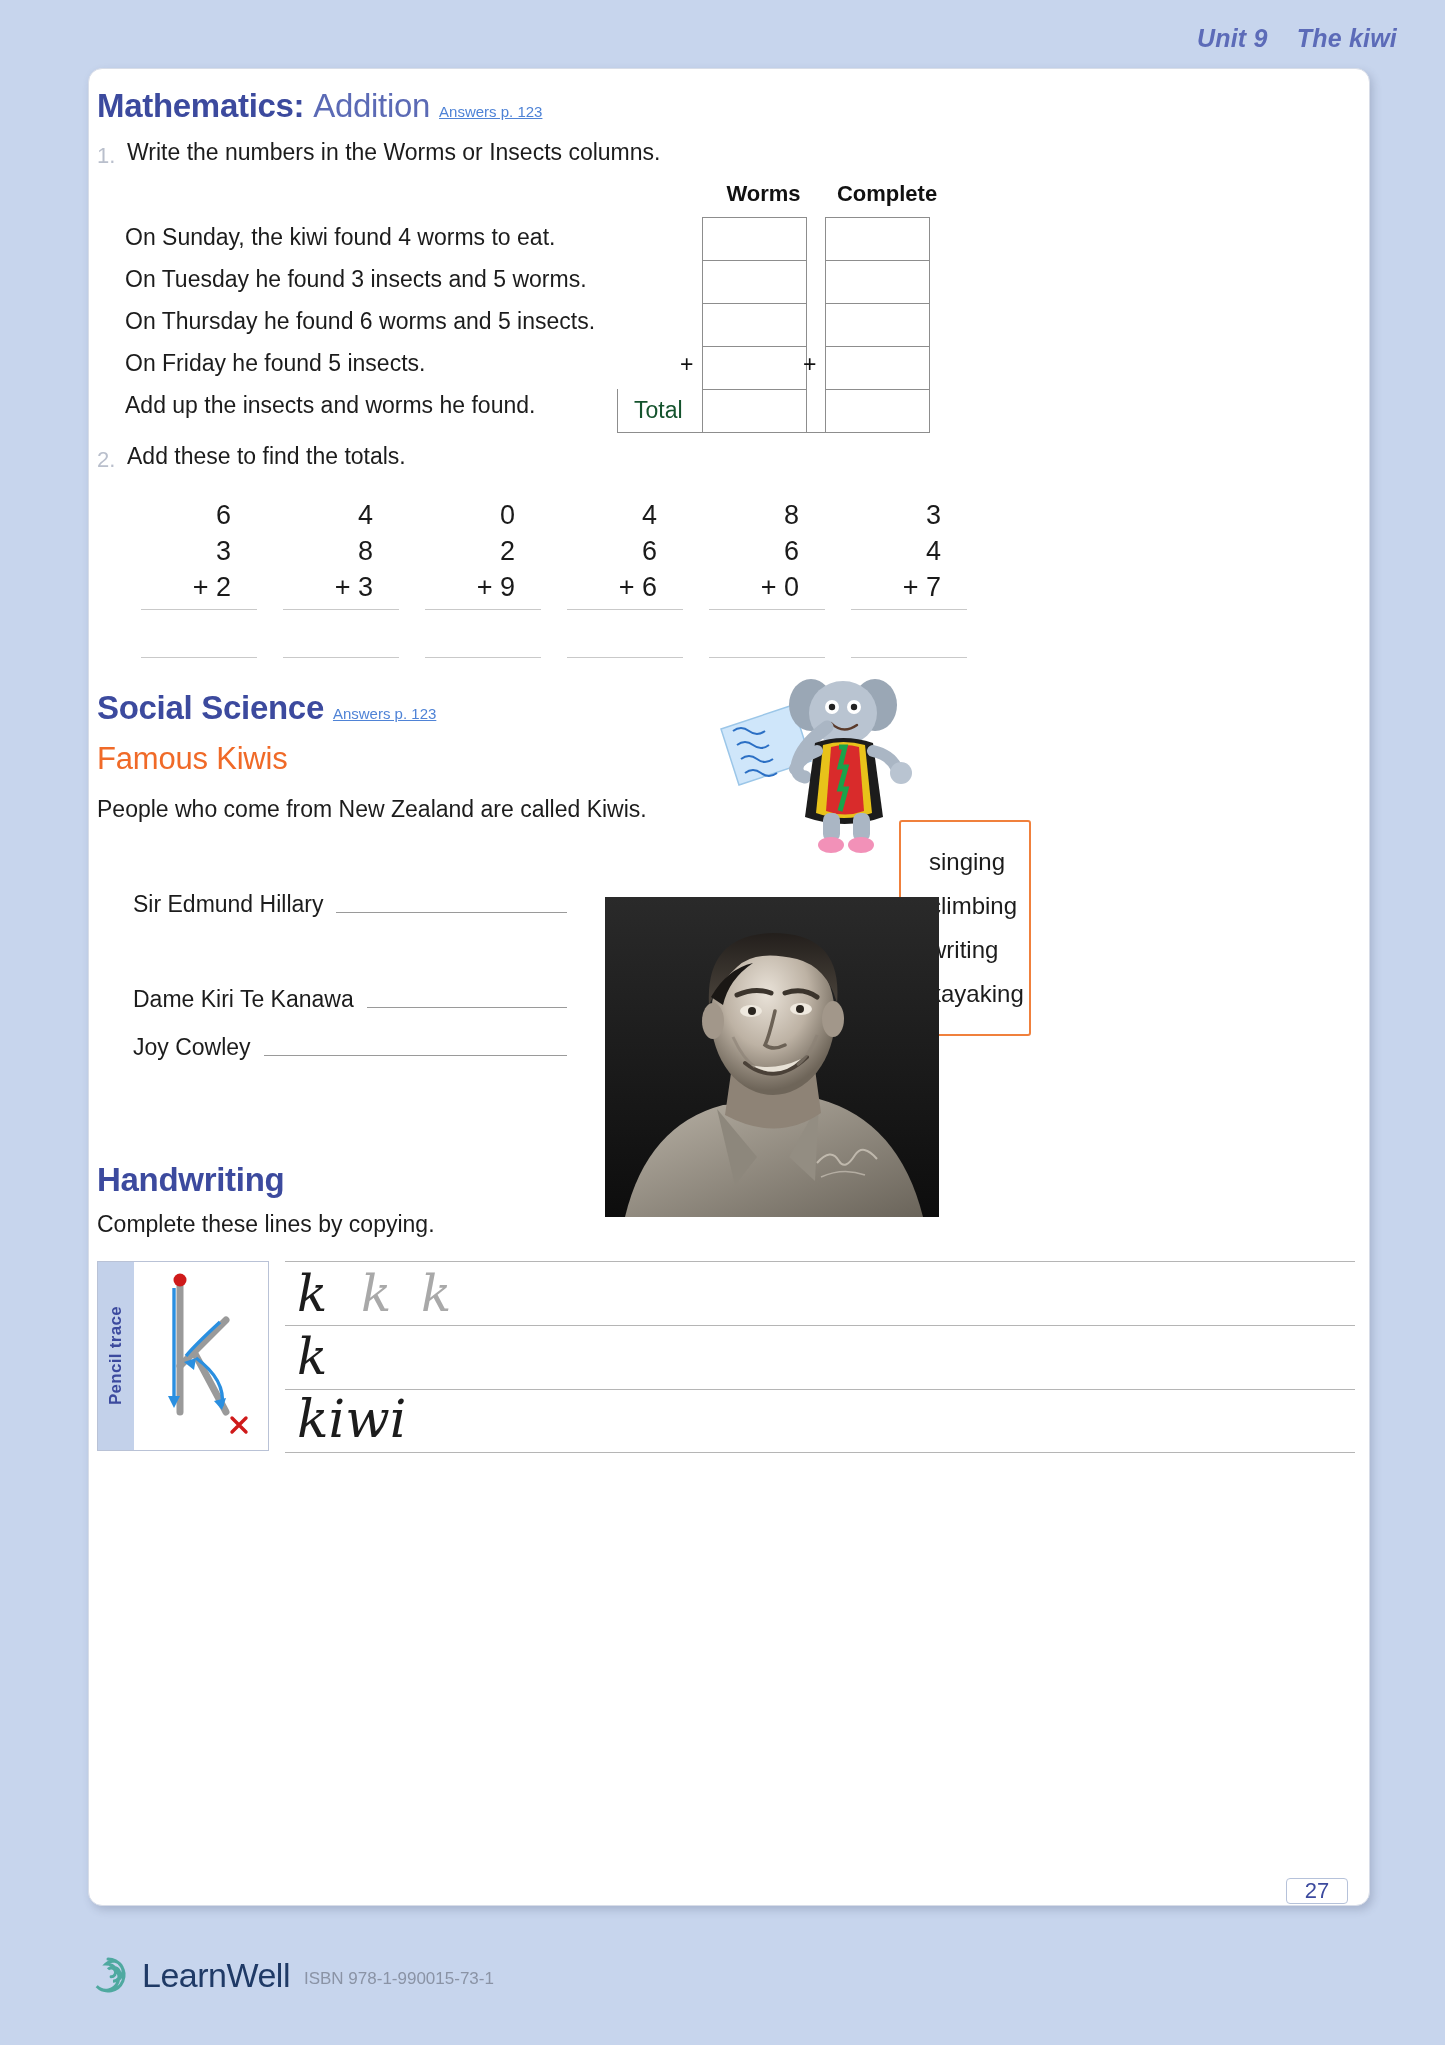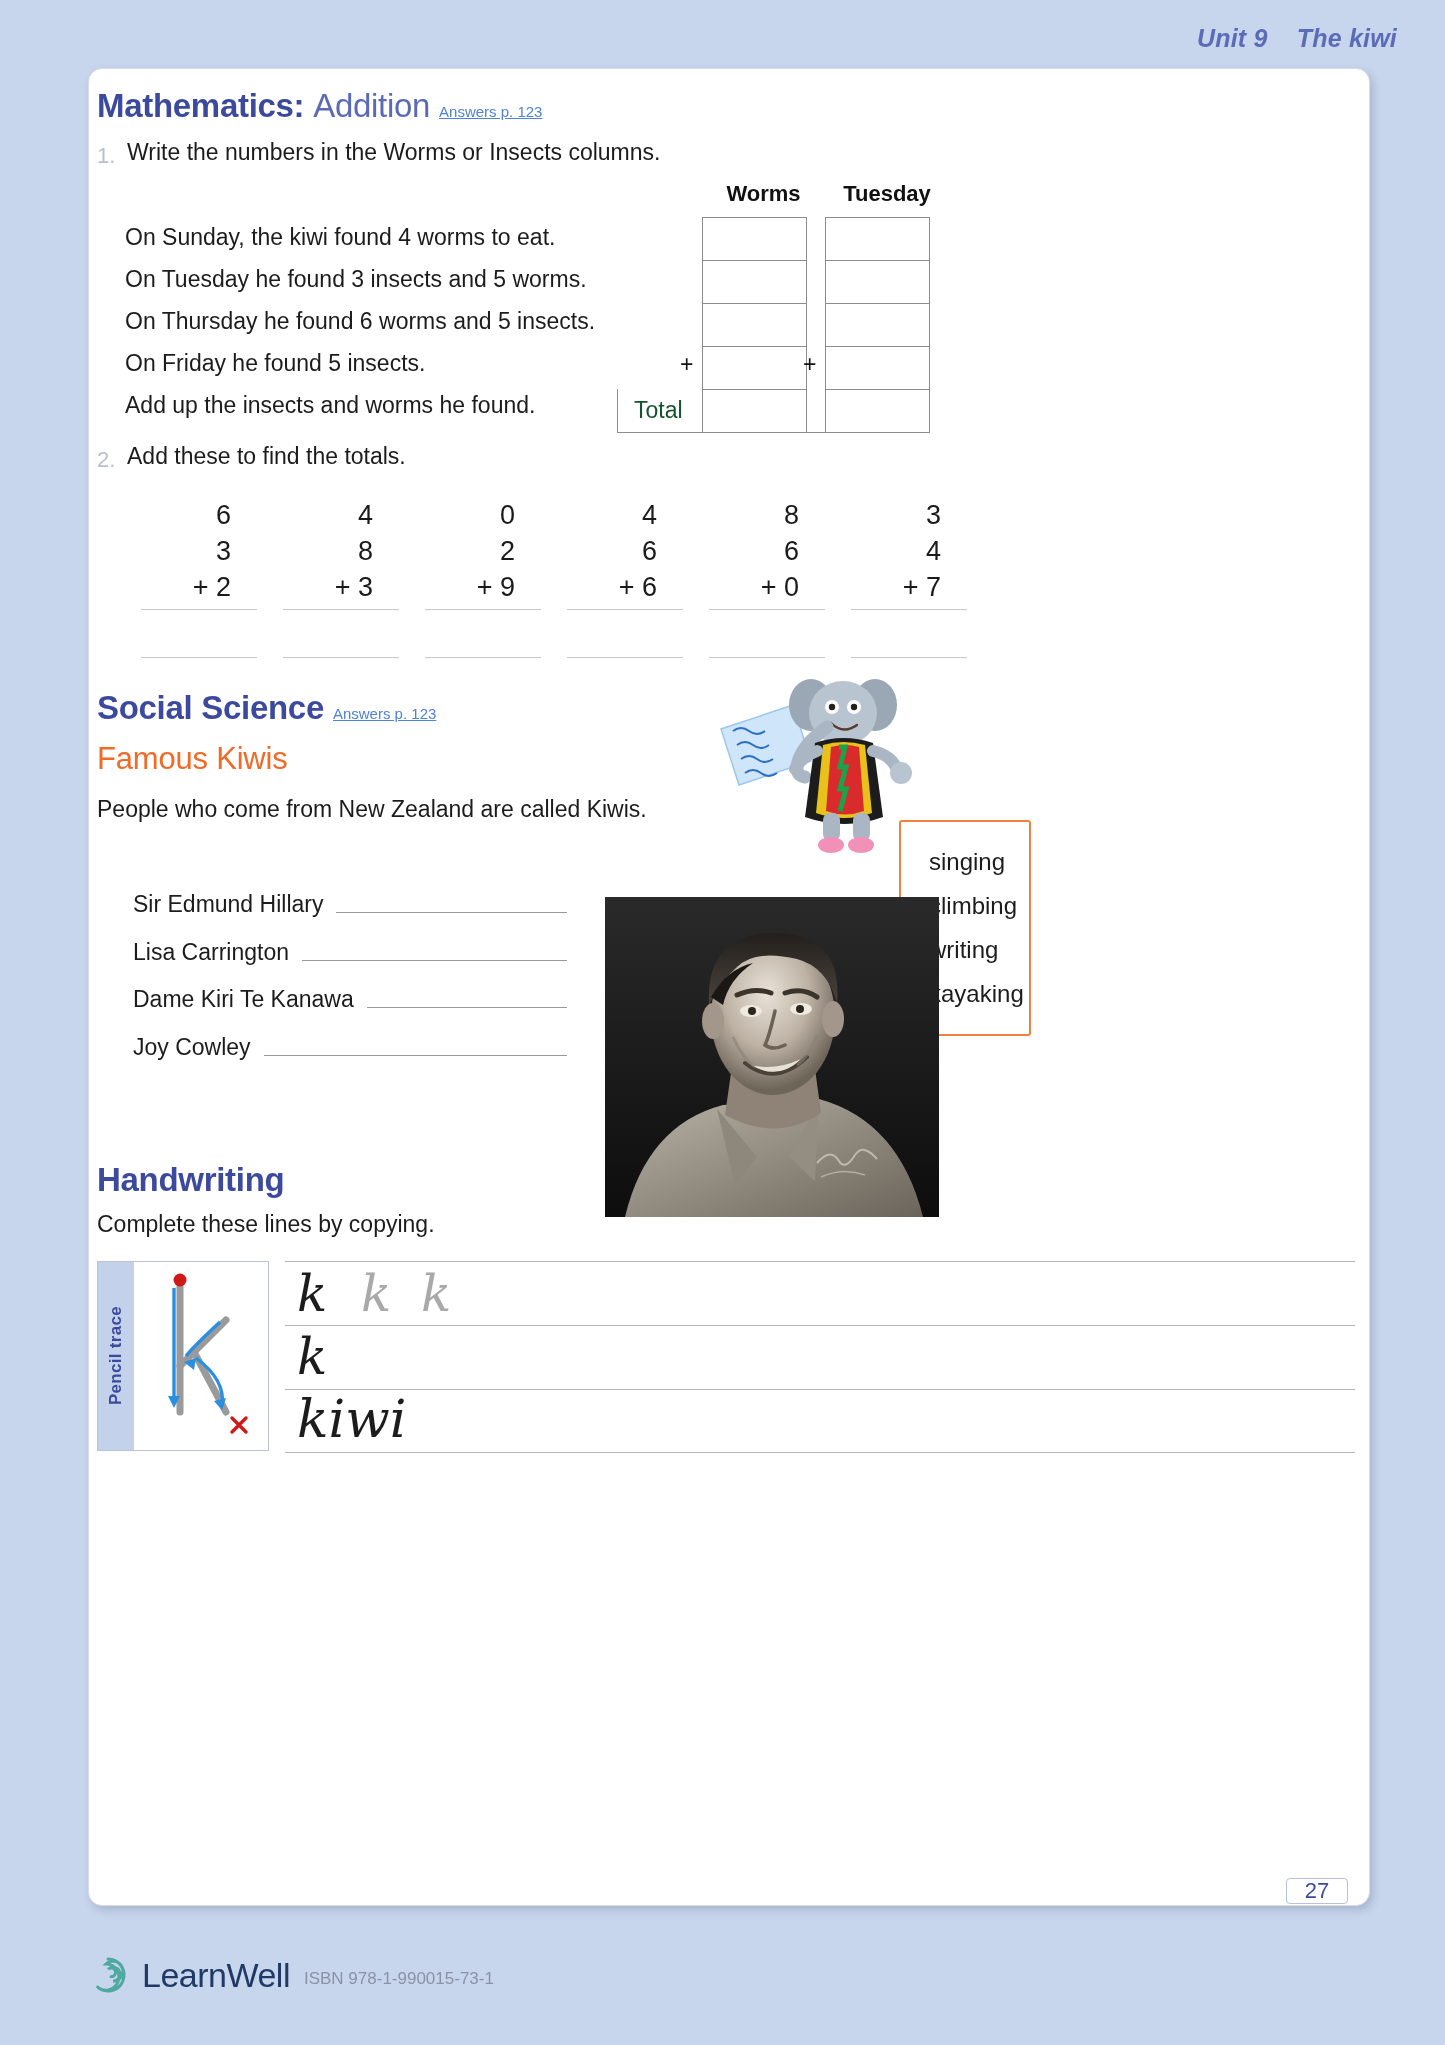--- a/index.html
+++ b/index.html
@@ -273,21 +273,21 @@
   <div class="q-num" style="left:8px; top:74px;">1.</div>
   <div class="body-text" style="left:38px; top:70px;">Write the numbers in the Worms or Insects columns.</div>
 
   <div class="body-text" style="left:36px; top:155px;">On Sunday, the kiwi found 4 worms to eat.</div>
   <div class="body-text" style="left:36px; top:197px;">On Tuesday he found 3 insects and 5 worms.</div>
   <div class="body-text" style="left:36px; top:239px;">On Thursday he found 6 worms and 5 insects.</div>
   <div class="body-text" style="left:36px; top:281px;">On Friday he found 5 insects.</div>
   <div class="body-text" style="left:36px; top:323px;">Add up the insects and worms he found.</div>
 
   <div class="col-head" style="left:613px; top:112px; width:123px;">Worms</div>
-  <div class="col-head" style="left:736px; top:112px; width:124px;">Tuesday</div>
+  <div class="col-head" style="left:736px; top:112px; width:124px;">Complete</div>
 
   <div class="wi-col" style="left:613px; top:148px; width:105px;">
     <div class="wi-cell"></div>
     <div class="wi-cell"></div>
     <div class="wi-cell"></div>
     <div class="wi-cell"></div>
   </div>
 
   <div class="wi-col" style="left:736px; top:148px; width:105px;">
     <div class="wi-cell"></div>
@@ -354,24 +354,20 @@
     <span class="subject-title">Social Science</span>
     <a class="answers-link" href="#">Answers p. 123</a>
   </div>
 
   <div class="section-orange" style="left:8px; top:672px;">Famous Kiwis</div>
 
   <div class="body-text" style="left:8px; top:727px;">People who come from New Zealand are called Kiwis.</div>
 
   <div class="name-row" style="left:8px; top:822px; width:470px;">
     <span class="name-label">Sir Edmund Hillary</span>
-    <span class="name-line" style="flex:1;"></span>
-  </div>
-  <div class="name-row" style="left:8px; top:870px; width:470px;">
-    <span class="name-label">Lisa Carrington</span>
     <span class="name-line" style="flex:1;"></span>
   </div>
   <div class="name-row" style="left:8px; top:917px; width:470px;text-align:right;">
     <span class="name-label">Dame Kiri Te Kanawa</span>
     <span class="name-line" style="flex:1;"></span>
   </div>
   <div class="name-row" style="left:8px; top:965px; width:470px;">
     <span class="name-label">Joy Cowley</span>
     <span class="name-line" style="flex:1;"></span>
   </div>

